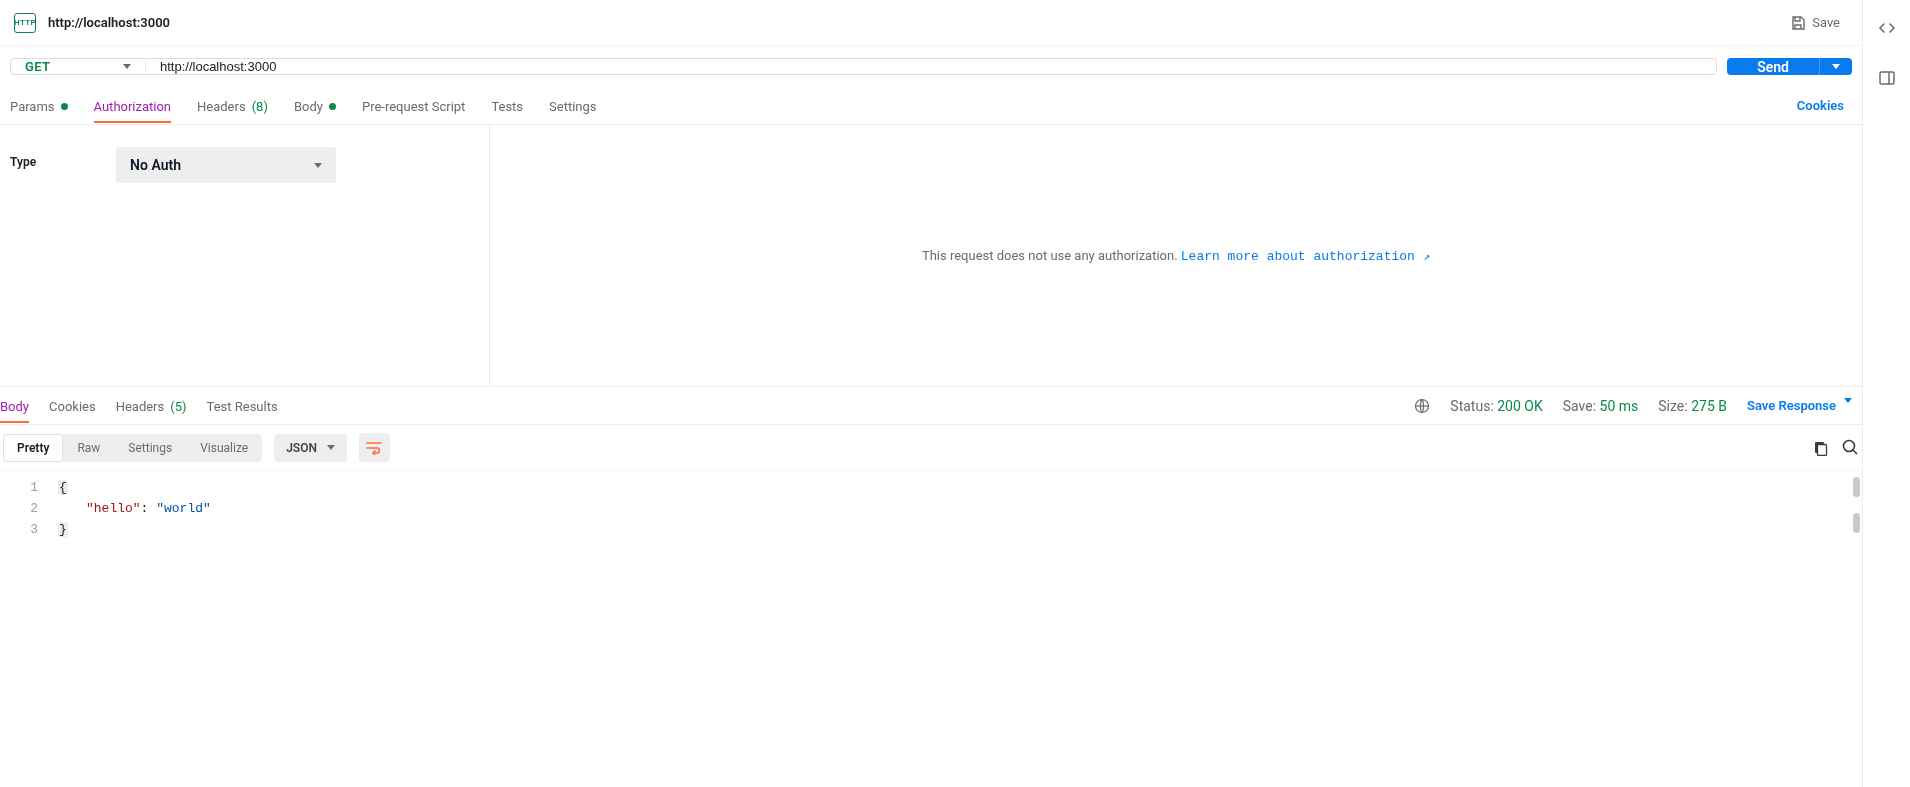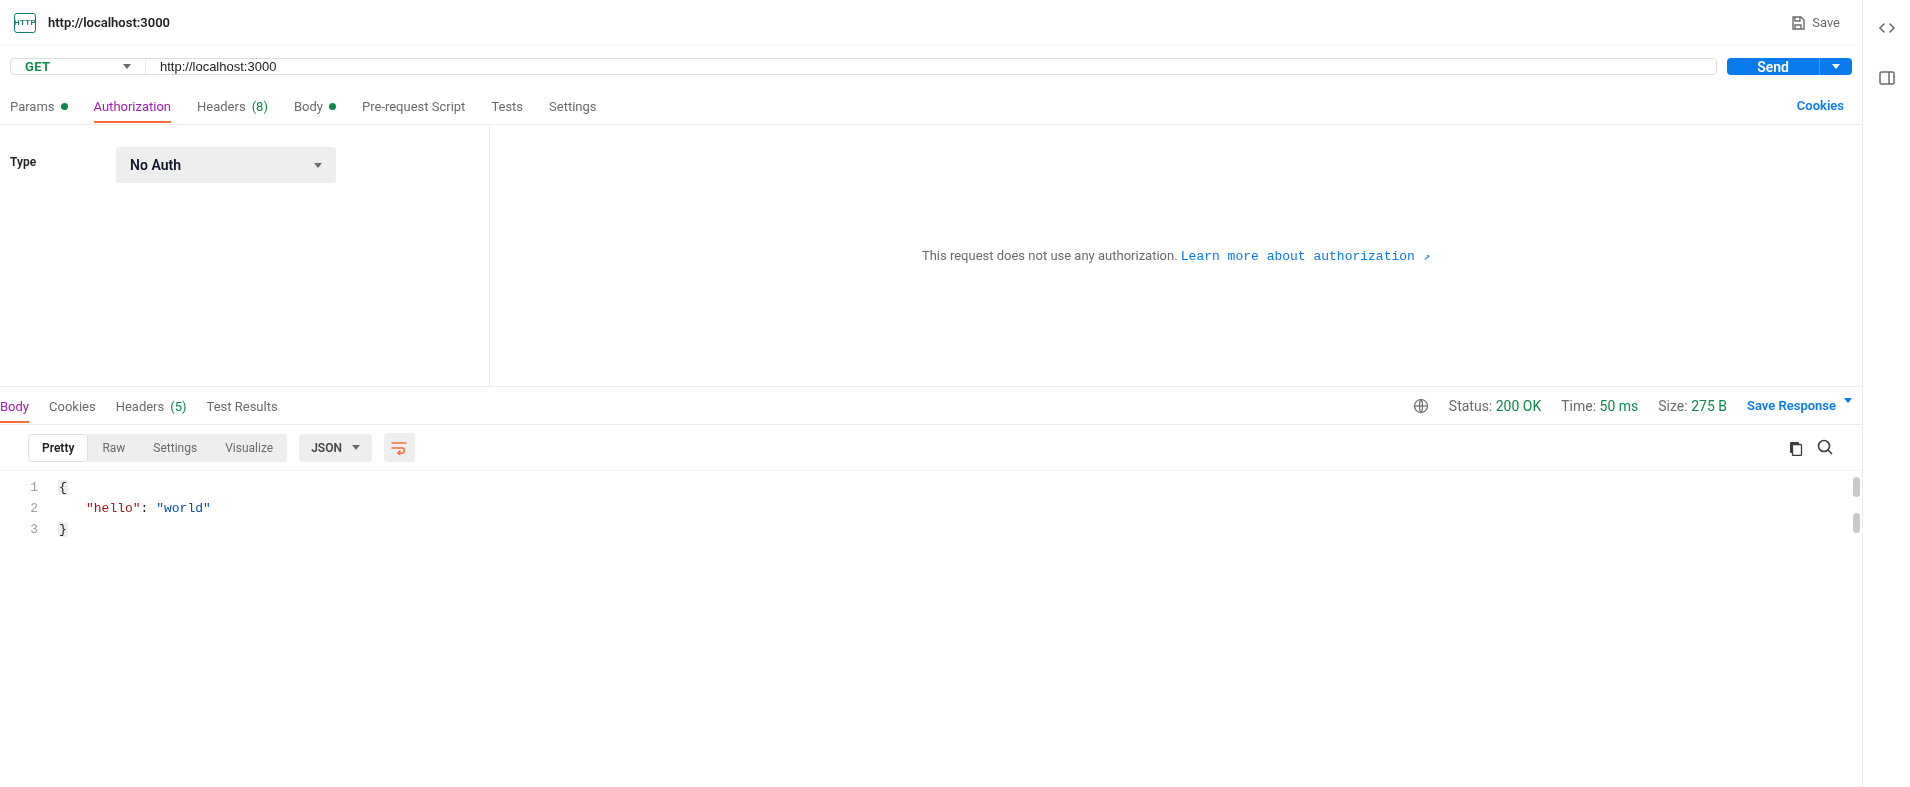--- a/index.html
+++ b/index.html
@@ -170,21 +170,21 @@
   .resp-tabs .tab { padding-left: 0; }
   .resp-spacer { flex: 1; }
   .net-icon { color: #6b6b6b; cursor: pointer; display: flex; align-items: center; }
   .stat { font-size: 14px; color: #6b6b6b; }
   .stat-val { color: #0a8a4a; }
   .save-response { color: #097bed; font-size: 13px; font-weight: 600; cursor: pointer; display: flex; align-items: flex-start; gap: 8px; }
   .save-response .caret-down { border-top-color: #097bed; }
 
   .viewer-row {
     display: flex; align-items: center;
-    padding: 8px 28px;
+    padding: 8px 3px;
     gap: 12px;
     border-bottom: 1px solid #f5f5f5;
   }
   .seg-group {
     display: flex;
     background: #eeeeee;
     border-radius: 4px;
     overflow: hidden;
   }
   .seg {
@@ -365,21 +365,21 @@
           <path d="M1.5 8h13"></path>
           <path d="M8 1.5c2 2 2 11 0 13"></path>
           <path d="M8 1.5c-2 2-2 11 0 13"></path>
       </svg>
     </div>
     <div class="stat">
       <span>Status:</span>
       <span class="stat-val">200 OK</span>
     </div>
     <div class="stat">
-      <span>Time:</span>
+      <span>Save:</span>
       <span class="stat-val">50 ms</span>
     </div>
     <div class="stat">
       <span>Size:</span>
       <span class="stat-val">275 B</span>
     </div>
     <div class="save-response">
       <span>Save Response</span>
       <div class="caret-down"></div>
     </div>

